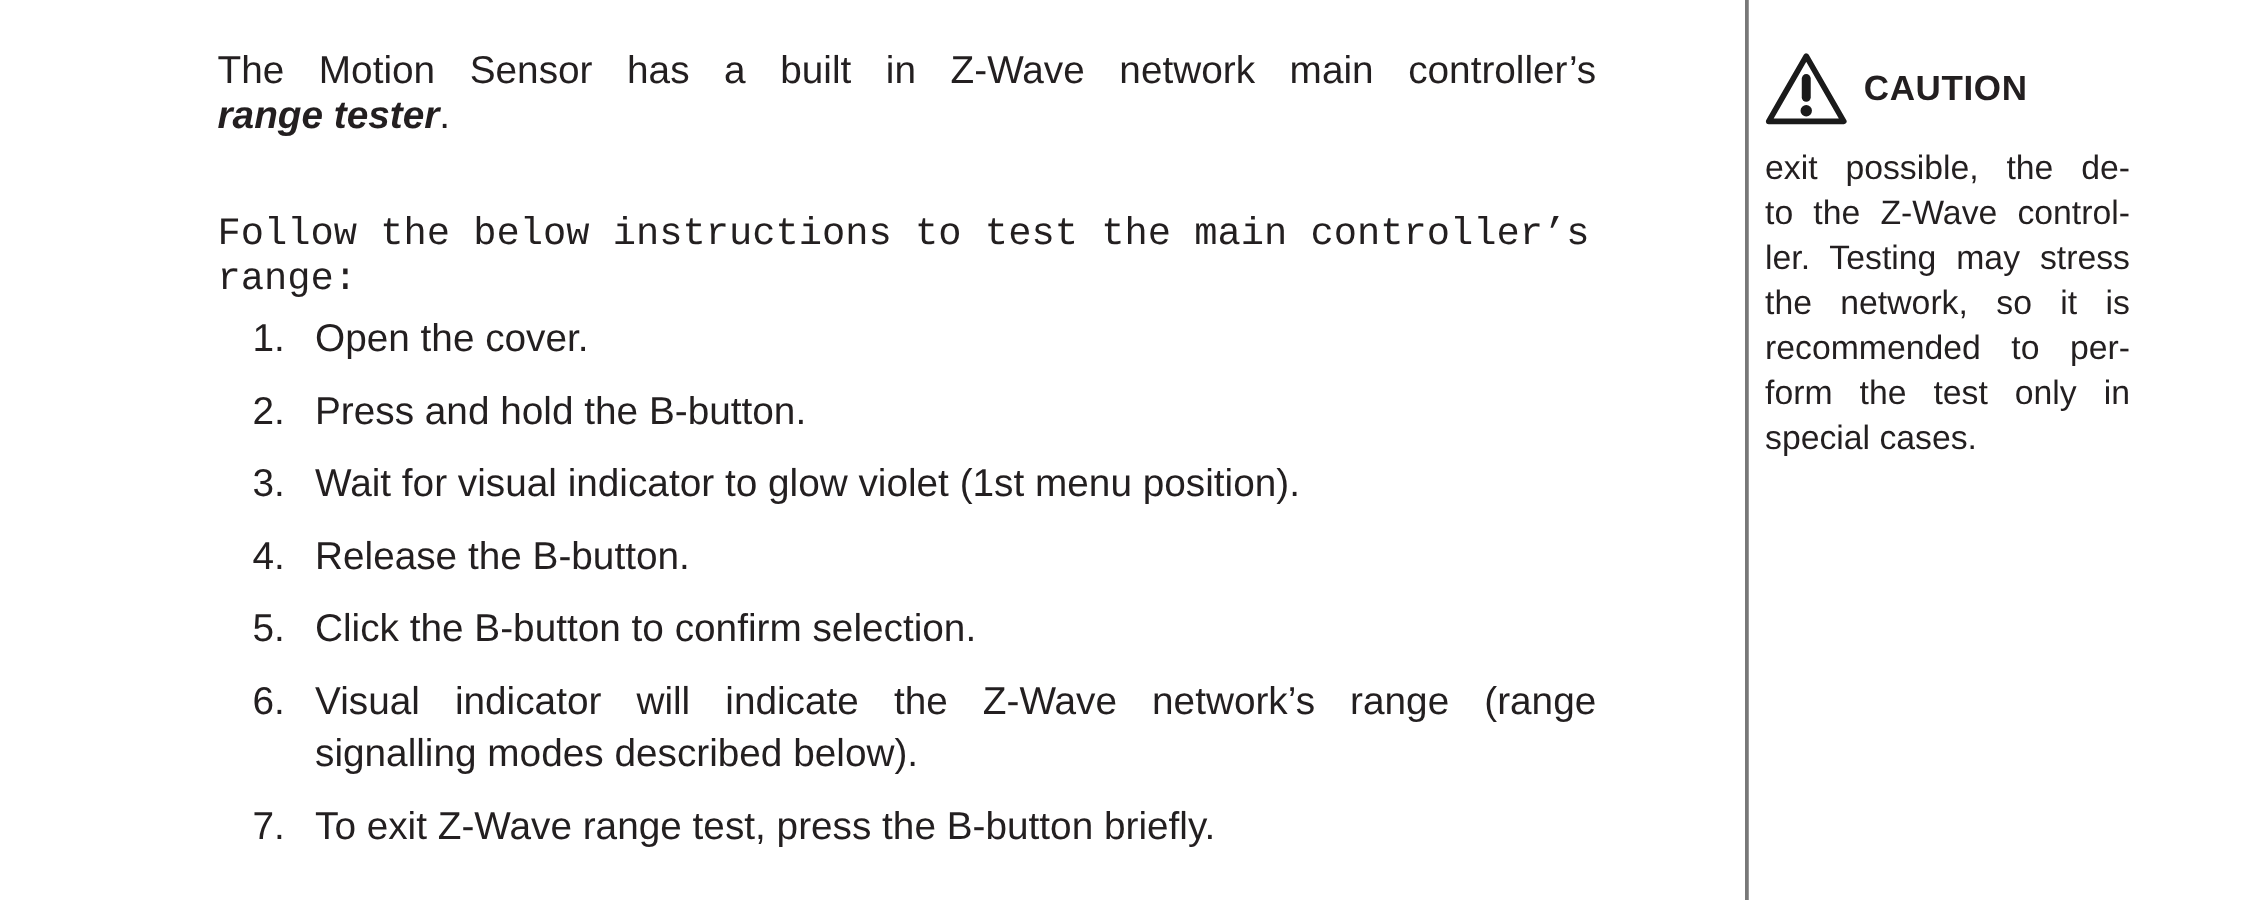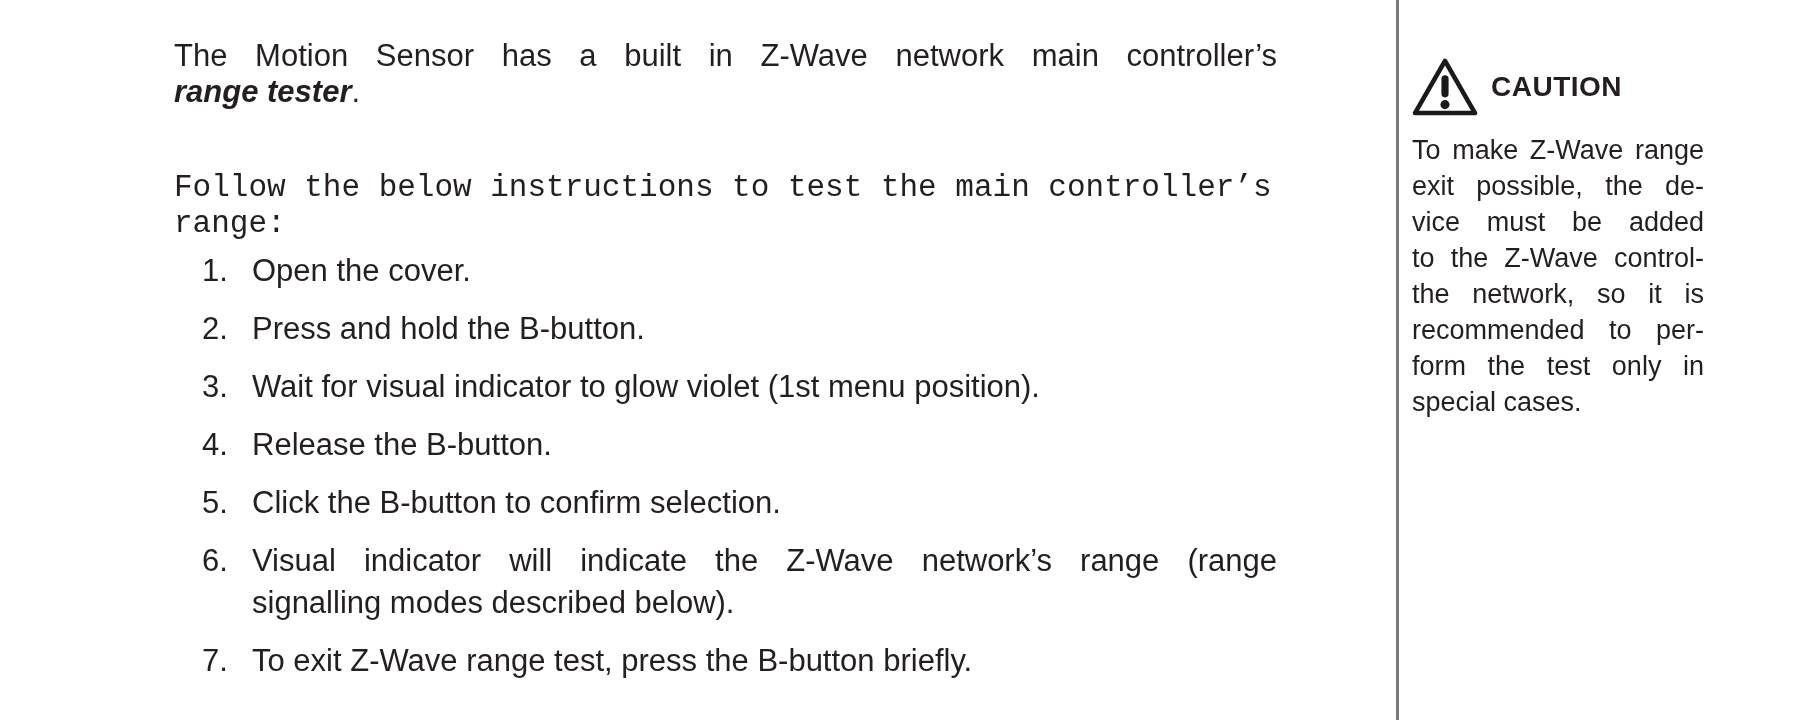--- a/index.html
+++ b/index.html
@@ -26,21 +26,21 @@
   .step-num { flex: none; width: 78px; padding-left: 28px; box-sizing: border-box; }
   .step-text { flex: 1; min-width: 0; }
 
   
   .divider {
     position: absolute; left: 1396px; top: 0;
     width: 3px; height: 720px; background: #787878;
   }
 
   
-  .sidebar { position: absolute; left: 1412px; top: 16px; width: 292px; font-size: 27px; }
+  .sidebar { position: absolute; left: 1412px; top: 0; width: 292px; font-size: 27px; }
   .caution-header { margin-top: 40px; height: 62px; display: flex; align-items: center; gap: 13px; }
   .caution-icon { flex: none; width: 66px; height: 60px; }
   .caution-label { font-weight: bold; font-size: 28px; letter-spacing: 0.5px; }
   .note { margin-top: 14px; line-height: 36px; }
 </style>
 </head>
 <body>
 
 <div class="main">
 
@@ -93,22 +93,21 @@
     <span class="caution-icon">
       <svg width="66" height="60" viewBox="0 0 100 92" xmlns="http://www.w3.org/2000/svg">
         <polygon points="50,6 96,86 4,86" fill="none" stroke="#1a1a1a" stroke-width="7" stroke-linejoin="round"></polygon>
         <rect x="44.5" y="28" width="11" height="34" rx="5.5" fill="#1a1a1a"></rect>
         <circle cx="50" cy="73" r="7" fill="#1a1a1a"></circle>
       </svg>
     </span>
     <span class="caution-label">CAUTION</span>
   </div>
   <div class="note">
-    <div class="jline">To make Z-Wave range</div>
     <div class="jline">exit possible, the de-</div>
-    <div class="jline">vice must be added</div>
     <div class="jline">to the Z-Wave control-</div>
+    <div class="jline">ler. Testing may stress</div>
     <div class="jline">the network, so it is</div>
     <div class="jline">recommended to per-</div>
     <div class="jline">form the test only in</div>
     <div>special cases.</div>
   </div>
 </div>
 
 </body></html>

